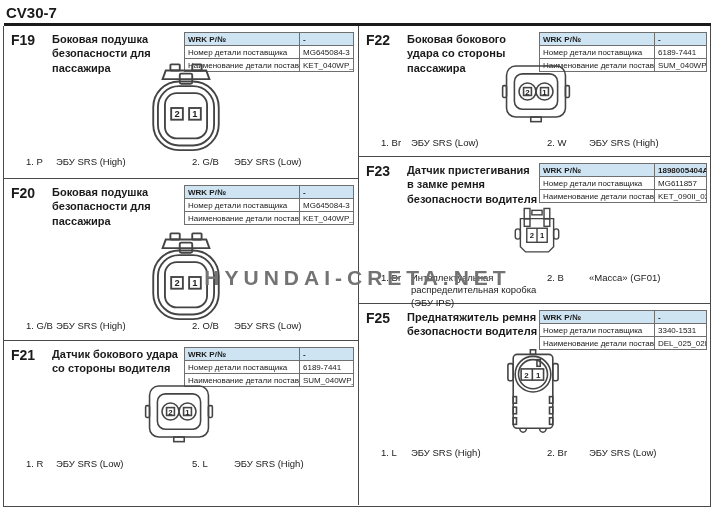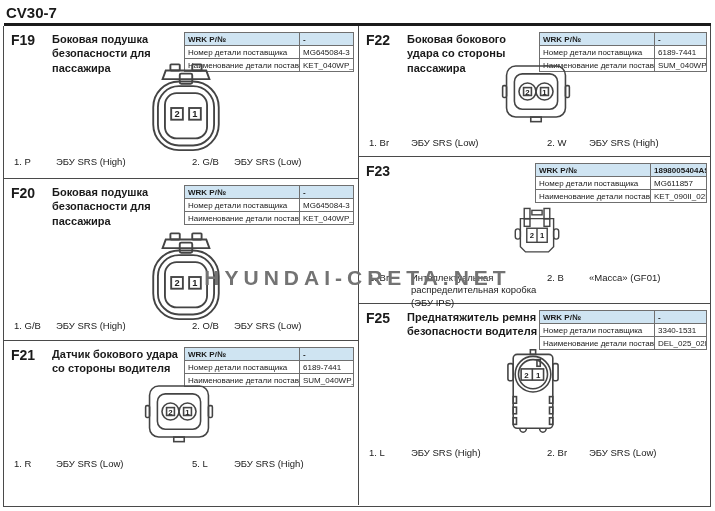--- a/index.html
+++ b/index.html
@@ -33,21 +33,21 @@
   table.parts td.c1{width:108px;margin-top:13px;}
   table.parts tr.head td{background:#cfe4f2;font-weight:bold;}
 
   .conn{position:absolute;}
   .conn svg{display:block;width:100%;height:100%;}
   .conn text{font-size:12px;font-weight:bold;fill:#222;text-anchor:middle;
              font-family:"Liberation Sans", sans-serif;}
 
   .pins{position:absolute;left:0;right:0;font-size:9.5px;}
   .pins span{position:absolute;top:0;}
-  .pn1{left:10px;text-align:center;} .pd1{left:52px;width:128px;line-height:1.3;}
+  .pn1{left:22px;text-align:center;} .pd1{left:52px;width:128px;line-height:1.3;}
   .pn2{left:188px;} .pd2{left:230px;width:118px;line-height:1.3;}
 
   .watermark{position:absolute;top:236px;left:50%;transform:translateX(-50%);
              font-size:21px;font-weight:bold;letter-spacing:5px;color:#737373;
              white-space:nowrap;z-index:9;pointer-events:none;margin-top:30px;}
 </style>
 </head>
 <body>
 
 <div class="page">
@@ -245,20 +245,21 @@
           <span class="pn1">1. Br</span>
           <span class="pd1">ЭБУ SRS (Low)</span>
           <span class="pn2">2. W</span>
           <span class="pd2">ЭБУ SRS (High)</span>
         </div>
       </div>
 
       <div class="section" style="height:147px">
         <div class="sec-head">
           <div class="sec-id">F23</div>
+          <div class="sec-title">Датчик пристегивания в замке ремня безопасности водителя</div>
           <table class="parts">
             <tbody>
                 <tr class="head">
               <td class="c1">WRK P/№</td>
               <td>1898005404AS</td>
             </tr>
             <tr>
               <td class="c1">Номер детали поставщика</td>
               <td>MG611857</td>
             </tr>

